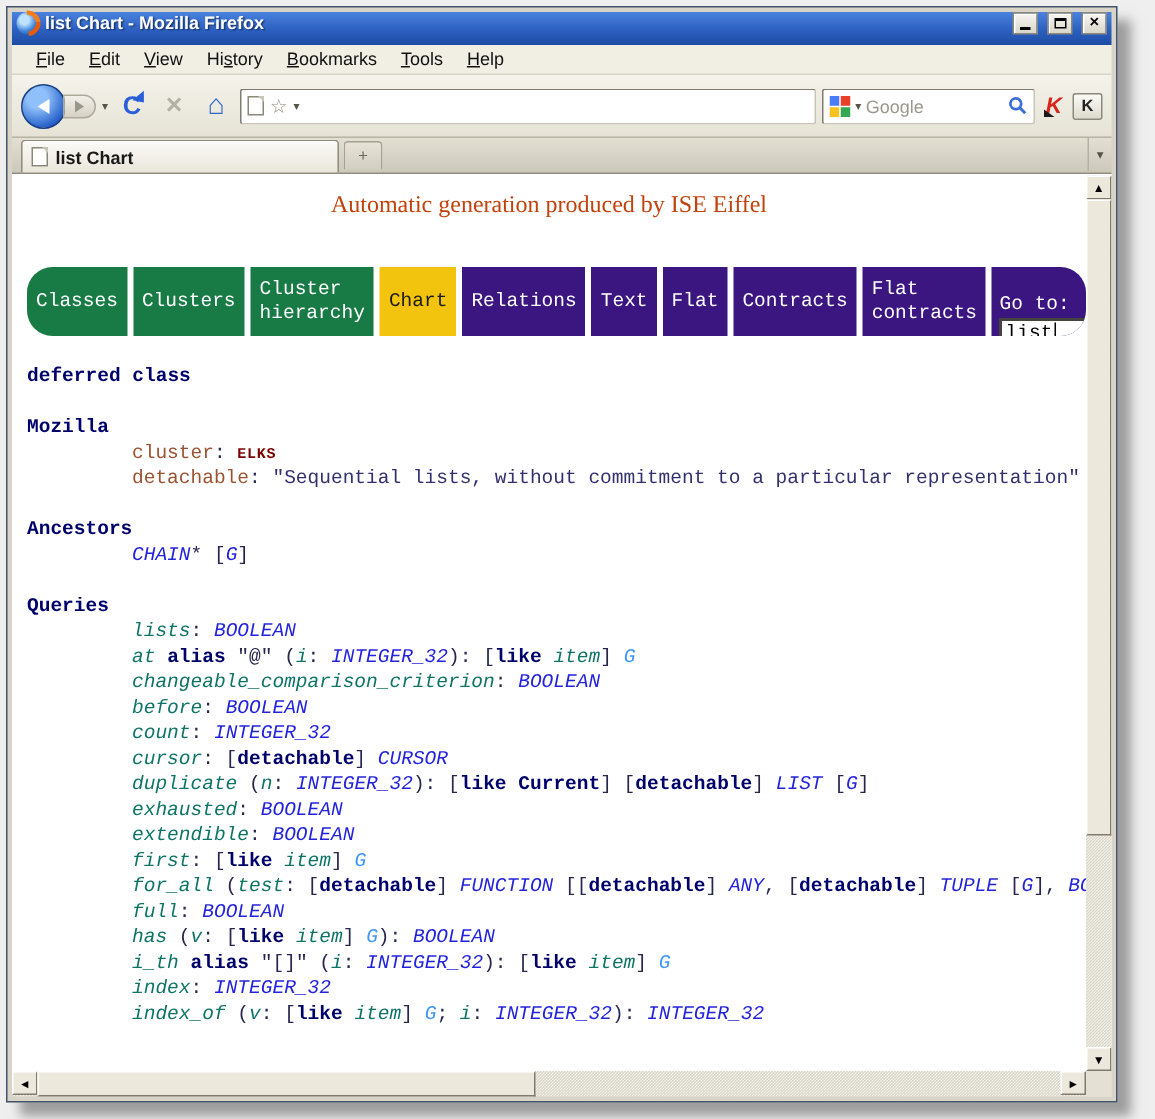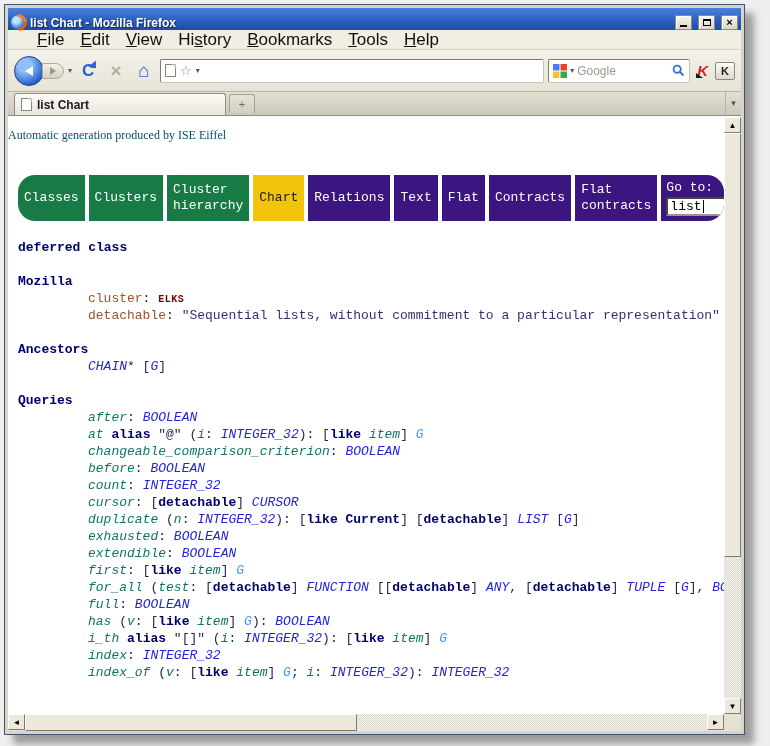--- a/index.html
+++ b/index.html
@@ -9,39 +9,39 @@
     --c-k:#00006B; --c-f:#0E7566; --c-l:#2323DC; --c-g:#3E97F5;
     --c-p:#26264F; --c-s:#333070; --c-m:#9A5230; --c-e:#7A0000;
   }
   .window{
     position:absolute; left:4px; top:4px; width:741px; height:731px;
     background:#D8D4C8; border:1px solid #43536B; padding:3px;
     box-shadow:9px 9px 7px rgba(90,90,90,.55);
     display:flex; flex-direction:column;
   }
   
-  .titlebar{ height:22px; flex:0 0 22px; display:flex; align-items:flex-end; gap:4px;
+  .titlebar{ height:22px; flex:0 0 22px; display:flex; align-items:flex-start; gap:4px;
     padding:0 3px; background:linear-gradient(180deg,#4A82DE 0%,#2C5FC0 55%,#1D4CA4 100%);}
   .fx-logo{ width:15px; height:15px; border-radius:50%;
     background:radial-gradient(circle at 35% 35%, #BEE3FF 0 22%, #3F83D6 55%, #174E92 100%);
     position:relative; flex:0 0 15px;}
   .fx-logo:after{ content:""; position:absolute; inset:-1px; border-radius:50%;
     border:3px solid transparent; border-top-color:#F57C1F; border-right-color:#E85B0C;
     transform:rotate(40deg);}
   .title-text{ color:#fff; font-size:12px; font-weight:bold; flex:1;
     text-shadow:1px 1px 1px rgba(0,0,0,.5); white-space:nowrap; overflow:hidden;}
   .win-btn{ width:17px; height:15px; background:linear-gradient(#F7F6F1,#D9D5C9);
     border:1px solid #8B897B; box-shadow:inset 1px 1px 0 #fff; margin-left:2px;
     display:inline-flex; align-items:center; justify-content:center; position:relative;}
   .glyph-min{ width:7px; height:2px; background:#000; margin-top:7px;}
   .glyph-max{ width:8px; height:7px; border:1px solid #000; border-top-width:2px;}
   .glyph-close{ font-size:11px; font-weight:bold; color:#000; line-height:1;}
   
-  .menubar{ height:20px; flex:0 0 20px; background:#F1EFE4; display:flex; align-items:center;
-    padding-left:21px; border-bottom:1px solid #D8D5C8; font-size:17px; color:#111;}
+  .menubar{ height:20px; flex:0 0 20px; background:#F1EFE4; display:flex; 
+    padding-left:8px; border-bottom:1px solid #D8D5C8; font-size:12px; color:#111;}
   .menu-item{ padding:2px 8px; }
   .menu-item u{ text-decoration:underline; }
   
   .navbar{ height:42px; flex:0 0 42px; background:linear-gradient(#F4F2EA,#E6E3D6);
     border-bottom:1px solid #B8B5A6; display:flex; align-items:center; padding:0 6px; gap:4px;}
   .back-btn{ width:30px; height:30px; border-radius:50%; flex:0 0 30px;
     background:radial-gradient(circle at 35% 30%, #8FC0F9 0 25%, #2E68CE 70%, #174098 100%);
     border:1px solid #173E86; display:flex; align-items:center; justify-content:center;}
   .tri-left{ width:0; height:0; border-top:5px solid transparent; border-bottom:5px solid transparent;
     border-right:8px solid #fff;}
@@ -85,27 +85,27 @@
     display:flex; align-items:center; gap:5px; padding:0 6px; margin-bottom:-1px;}
   .tab-label{ font-size:12px; font-weight:bold; color:#1A1A1A; white-space:nowrap; overflow:hidden;}
   .newtab{ width:26px; height:19px; margin-left:3px; background:linear-gradient(#E6E3D7,#D2CFC1);
     border:1px solid #A5A295; border-bottom:none; border-radius:3px 3px 0 0;
     display:flex; align-items:center; justify-content:center; font-size:11px; color:#6B695C;}
   .alltabs{ position:absolute; right:0; top:0; bottom:1px; width:16px; border-left:1px solid #B5B2A4;
     display:flex; align-items:center; justify-content:center; font-size:9px; color:#55534A;}
   
   .content{ flex:1 1 auto; background:#fff; position:relative; overflow:hidden; border-top:1px solid #fff;}
   .page{ position:absolute; left:0; top:0; right:17px; bottom:0; overflow:hidden;}
-  .banner{ margin-top:11px; font-family:"Liberation Serif", serif;
-    font-size:12px; color:#0c4a6e;}
+  .banner{ margin-top:11px; text-align:center; font-family:"Liberation Serif", serif;
+    font-size:16px; color:#c2410c;}
   .nav-row{ display:flex; gap:4px; margin:32px 0 0 10px; height:46px; overflow:hidden;border-radius:17px;}
   .nav-btn{ height:46px; padding:5px 6px; font-family:"Liberation Mono","DejaVu Sans Mono",monospace;
     font-size:13px; line-height:16px; white-space:pre-line; display:flex; flex-direction:column;
     justify-content:center; flex:0 0 auto;}
-  .goto-block{ flex:1 1 auto; min-width:60px; height:46px; padding:5px 5px; overflow:hidden;}
+  .goto-block{ flex:1 1 auto; min-width:60px; height:46px; padding:17px 5px; overflow:hidden;}
   .goto-label{ font-family:"Liberation Mono","DejaVu Sans Mono",monospace; font-size:13px; color:#fff;}
   .goto-input{ margin-top:2px; width:110px; height:19px; background:#fff; border:2px inset #9A978A;
     font-family:"Liberation Mono","DejaVu Sans Mono",monospace; font-size:13px; color:#000;
     padding:0 2px; display:flex; align-items:center;}
   .caret{ display:inline-block; width:1px; height:13px; background:#000; margin-left:1px;}
   .code{ margin-top:18px; font-family:"Liberation Mono","DejaVu Sans Mono",monospace;
     font-size:13px; }
   .code-line{ height:17px; line-height:17px; padding-left:10px; white-space:pre; overflow:hidden;}
   .code-line.ind{ padding-left:80px; }
   .tk-k{ color:var(--c-k); font-weight:bold;}
@@ -244,21 +244,21 @@
           <div class="code-line"><span class="tk-k">deferred class</span></div>
           <div class="code-line"></div>
           <div class="code-line"><span class="tk-k">Mozilla</span></div>
           <div class="code-line ind"><span class="tk-m">cluster</span><span class="tk-p">: </span><span class="tk-e">ELKS</span></div>
           <div class="code-line ind"><span class="tk-m">detachable</span><span class="tk-p">: </span><span class="tk-s">"Sequential lists, without commitment to a particular representation"</span></div>
           <div class="code-line"></div>
           <div class="code-line"><span class="tk-k">Ancestors</span></div>
           <div class="code-line ind"><span class="tk-l">CHAIN</span><span class="tk-p">* [</span><span class="tk-l">G</span><span class="tk-p">]</span></div>
           <div class="code-line"></div>
           <div class="code-line"><span class="tk-k">Queries</span></div>
-          <div class="code-line ind"><span class="tk-f">after</span><span class="tk-p">: </span><span class="tk-l">BOOLEAN</span></div>
+          <div class="code-line ind"><span class="tk-f">lists</span><span class="tk-p">: </span><span class="tk-l">BOOLEAN</span></div>
           <div class="code-line ind"><span class="tk-f">at</span><span class="tk-p"> </span><span class="tk-k">alias</span><span class="tk-p"> "@" (</span><span class="tk-f">i</span><span class="tk-p">: </span><span class="tk-l">INTEGER_32</span><span class="tk-p">): [</span><span class="tk-k">like</span><span class="tk-p"> </span><span class="tk-f">item</span><span class="tk-p">] </span><span class="tk-g">G</span></div>
           <div class="code-line ind"><span class="tk-f">changeable_comparison_criterion</span><span class="tk-p">: </span><span class="tk-l">BOOLEAN</span></div>
           <div class="code-line ind"><span class="tk-f">before</span><span class="tk-p">: </span><span class="tk-l">BOOLEAN</span></div>
           <div class="code-line ind"><span class="tk-f">count</span><span class="tk-p">: </span><span class="tk-l">INTEGER_32</span></div>
           <div class="code-line ind"><span class="tk-f">cursor</span><span class="tk-p">: [</span><span class="tk-k">detachable</span><span class="tk-p">] </span><span class="tk-l">CURSOR</span></div>
           <div class="code-line ind"><span class="tk-f">duplicate</span><span class="tk-p"> (</span><span class="tk-f">n</span><span class="tk-p">: </span><span class="tk-l">INTEGER_32</span><span class="tk-p">): [</span><span class="tk-k">like</span><span class="tk-p"> </span><span class="tk-k">Current</span><span class="tk-p">] [</span><span class="tk-k">detachable</span><span class="tk-p">] </span><span class="tk-l">LIST</span><span class="tk-p"> [</span><span class="tk-l">G</span><span class="tk-p">]</span></div>
           <div class="code-line ind"><span class="tk-f">exhausted</span><span class="tk-p">: </span><span class="tk-l">BOOLEAN</span></div>
           <div class="code-line ind"><span class="tk-f">extendible</span><span class="tk-p">: </span><span class="tk-l">BOOLEAN</span></div>
           <div class="code-line ind"><span class="tk-f">first</span><span class="tk-p">: [</span><span class="tk-k">like</span><span class="tk-p"> </span><span class="tk-f">item</span><span class="tk-p">] </span><span class="tk-g">G</span></div>
           <div class="code-line ind"><span class="tk-f">for_all</span><span class="tk-p"> (</span><span class="tk-f">test</span><span class="tk-p">: [</span><span class="tk-k">detachable</span><span class="tk-p">] </span><span class="tk-l">FUNCTION</span><span class="tk-p"> [[</span><span class="tk-k">detachable</span><span class="tk-p">] </span><span class="tk-l">ANY</span><span class="tk-p">, [</span><span class="tk-k">detachable</span><span class="tk-p">] </span><span class="tk-l">TUPLE</span><span class="tk-p"> [</span><span class="tk-l">G</span><span class="tk-p">], </span><span class="tk-l">BO</span></div>

